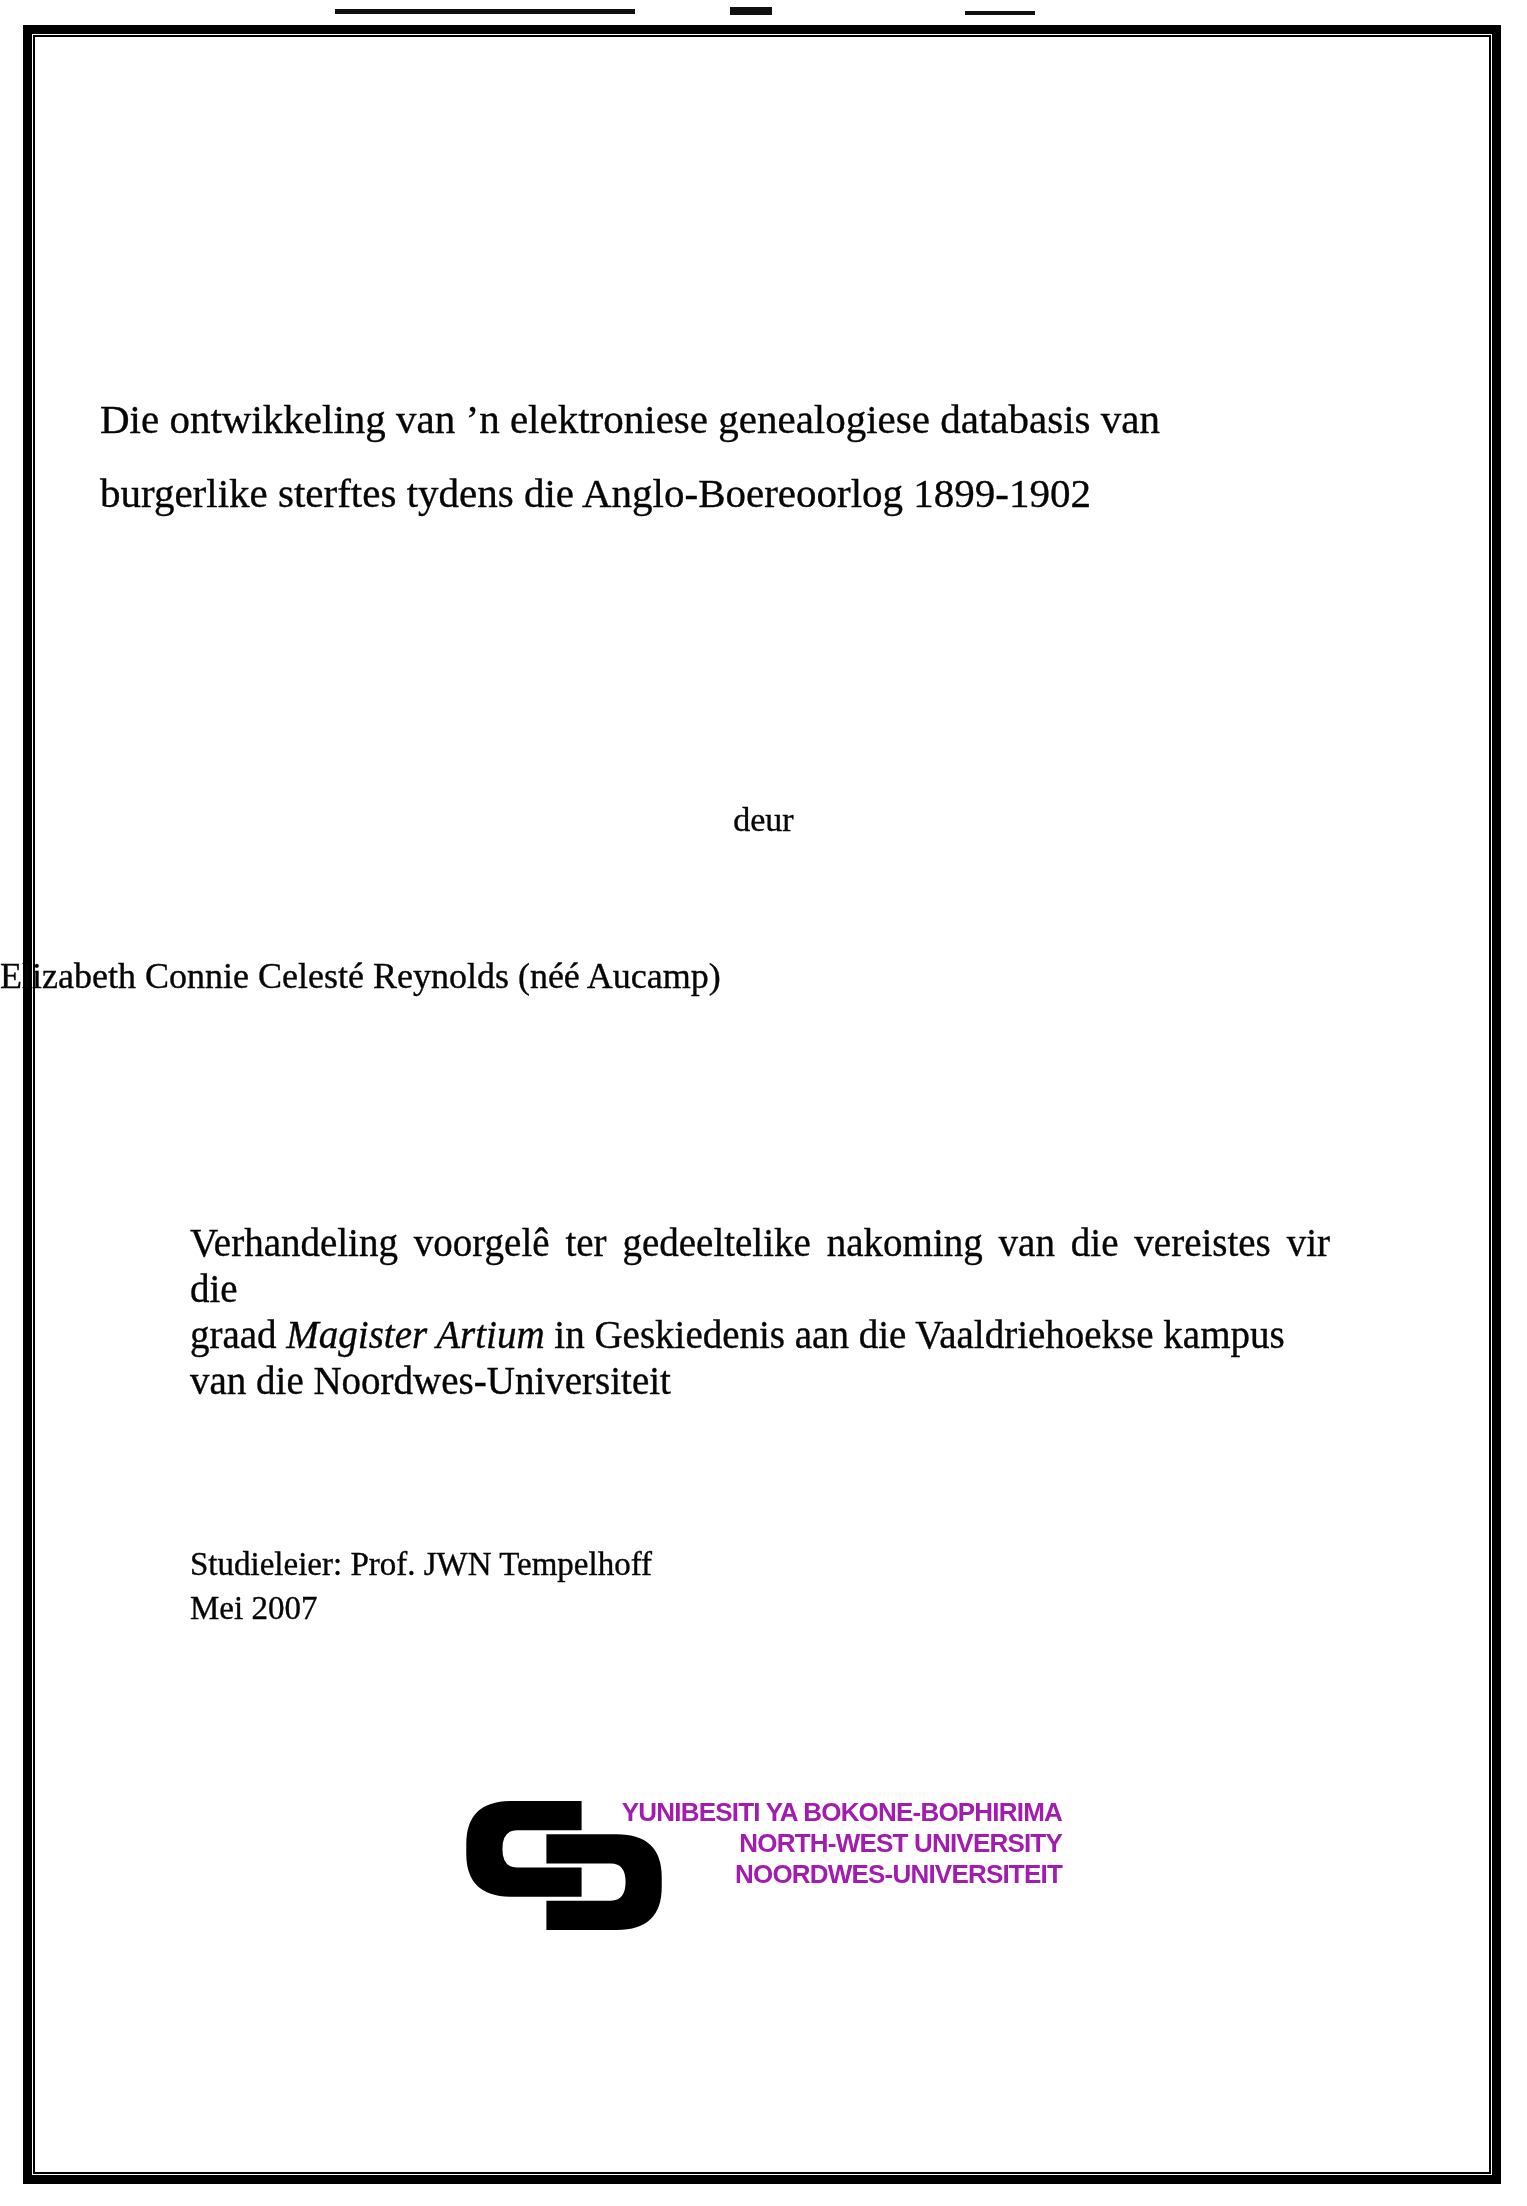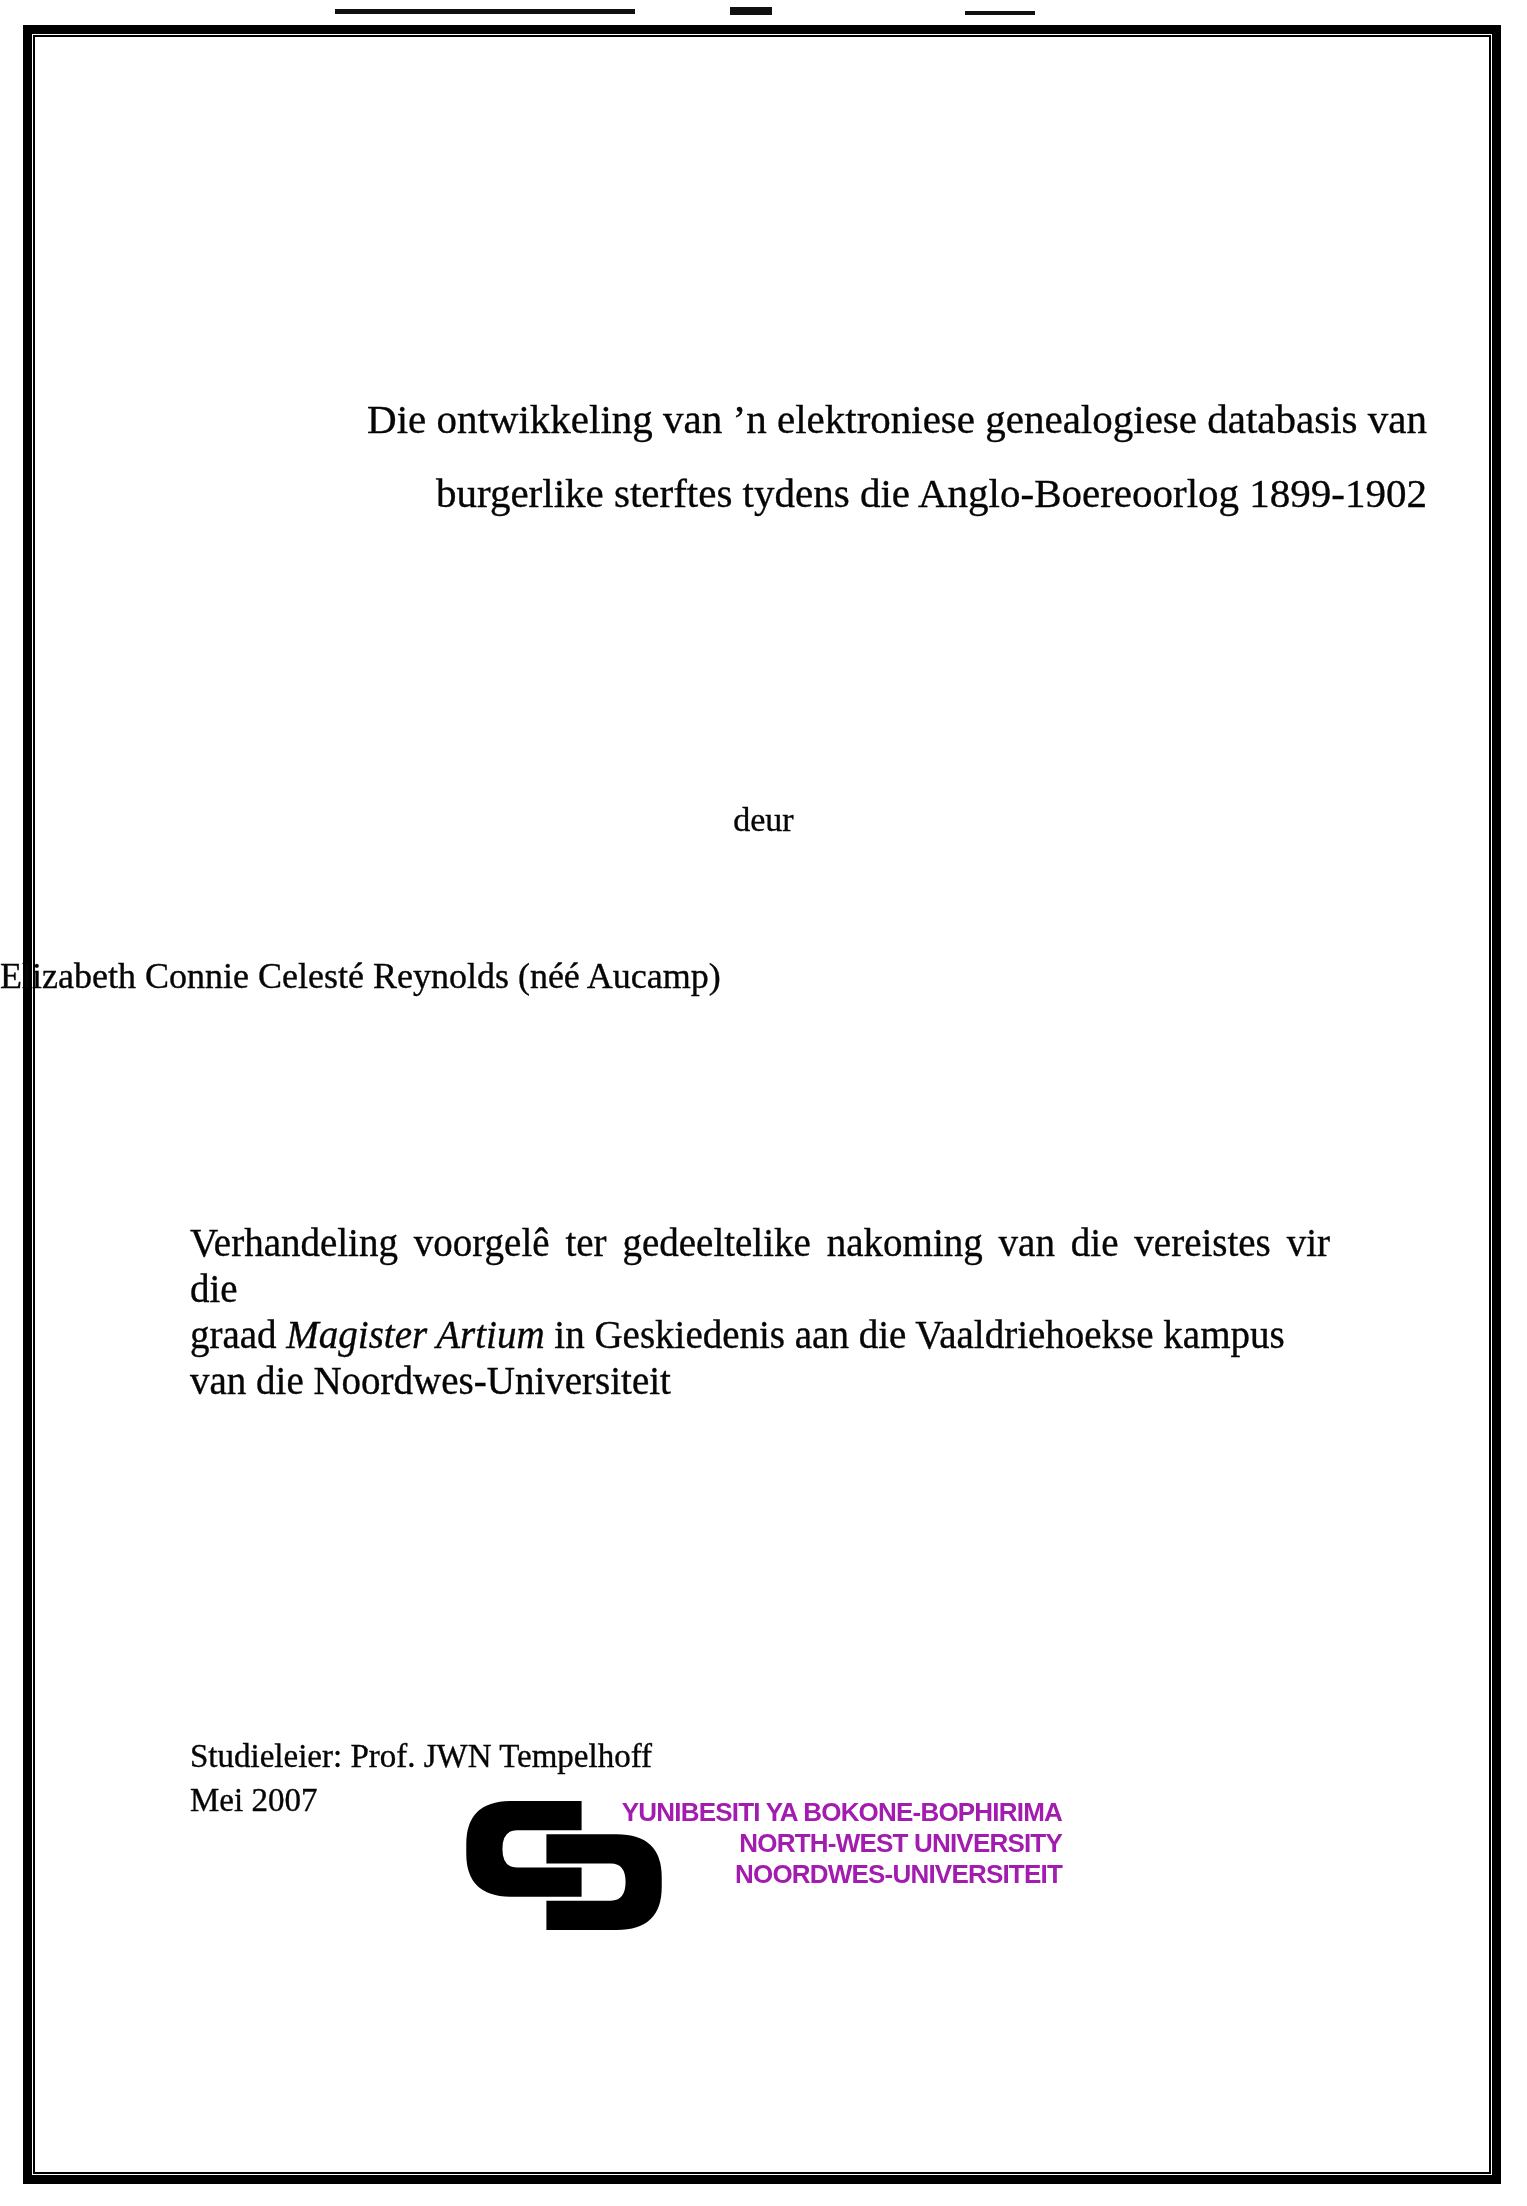--- a/index.html
+++ b/index.html
@@ -30,21 +30,21 @@
   .artifact { position: absolute; background: #101010; }
   .a1 { left: 335px; top: 9px;  width: 300px; height: 5px; }
   .a2 { left: 730px; top: 7px;  width: 42px;  height: 8px; }
   .a3 { left: 965px; top: 11px; width: 70px;  height: 4px; }
 
   .doc-text { -webkit-text-stroke: 0.35px #000; }
 
   .title-block {
     position: absolute;
     left: 100px; top: 382px; width: 1327px;
-    text-align: right;
+    text-align: left;
   }
   .title-line {
     font-size: 41px;
     line-height: 74px;
     white-space: nowrap;
   }
 
   .byline {
     position: absolute;
     left: 0; top: 800px; width: 100%;
@@ -61,21 +61,21 @@
   .thesis-note {
     position: absolute;
     left: 190px; top: 1220px; width: 1140px;
     font-size: 39px; line-height: 46px;
   }
   .justified { text-align: justify; text-align-last: justify; }
   .italic { font-style: italic; }
 
   .supervisor-block {
     position: absolute;
-    left: 190px; top: 1734px;
+    left: 190px; top: 1542px;
     font-size: 33px; line-height: 44px;
   }
 
   .logo-mark {
     position: absolute;
     left: 466px; top: 1801px;
     width: 196px; height: 129px;
   }
   .logo-text {
     position: absolute;

